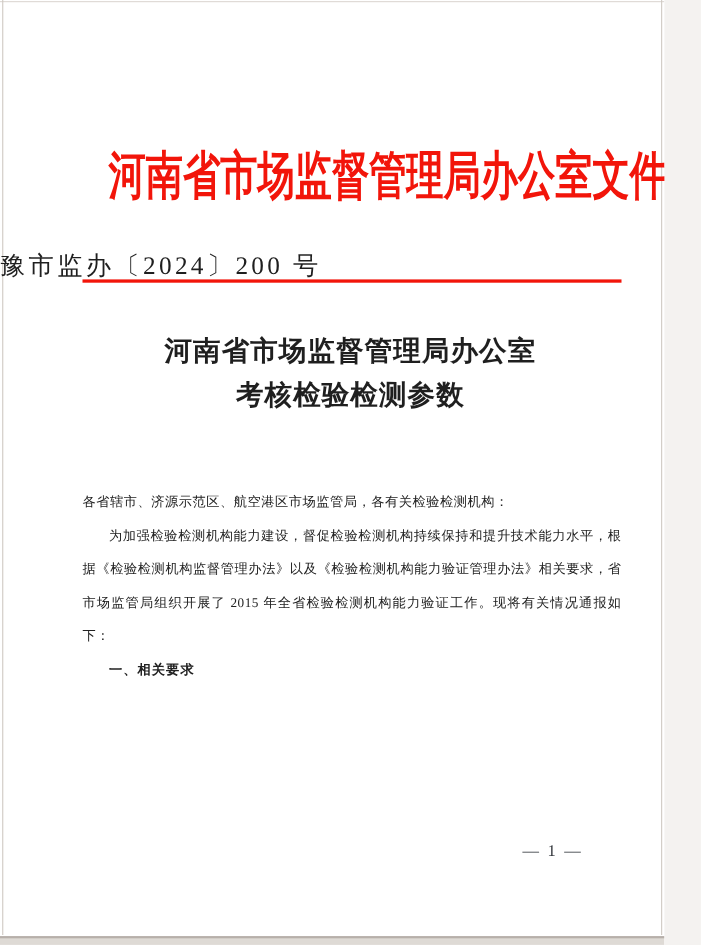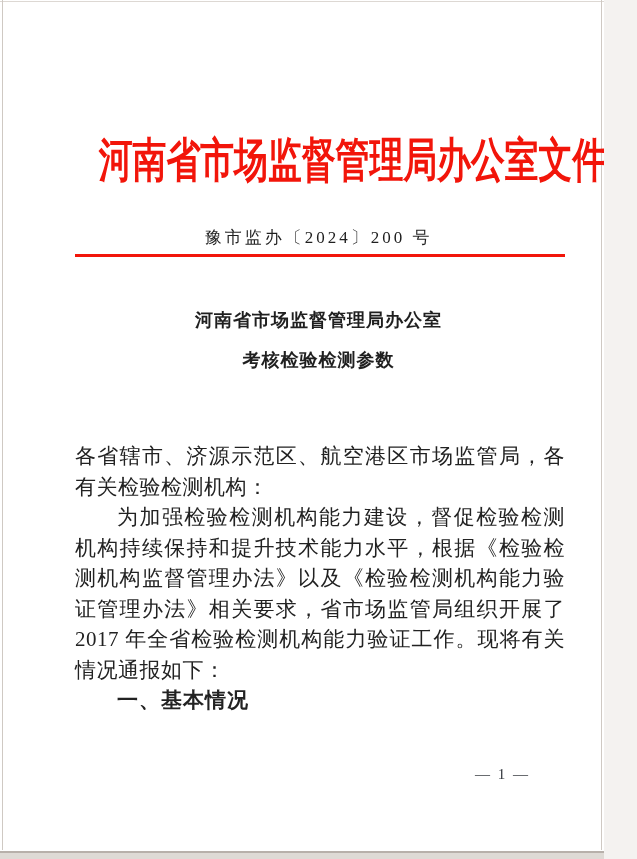--- a/index.html
+++ b/index.html
@@ -45,22 +45,21 @@
     font-family: "Liberation Serif", serif;
     font-weight: bold;
     font-size: 47px;
     line-height: 58px;
     color: var(--red);
   }
 
   .doc-number {
     position: absolute;
     top: 226px; left: 0; width: 637px;
-    text-align: center;
-    font-size: 17px;
+    font-size: 23px;
     letter-spacing: 3px;
     color: var(--ink);
   }
 
   .red-rule {
     position: absolute;
     top: 254px; left: 75px;
     width: 490px; height: 3px;
     background: var(--red);
   }
@@ -68,30 +67,30 @@
   
   .doc-title {
     position: absolute;
     top: 300px; left: 40px; width: 557px;
     text-align: center;
     color: var(--ink);
   }
   .doc-title .line {
     font-family: "Liberation Serif", serif;
     font-weight: 600;
-    font-size: 18px;
+    font-size: 25px;
     line-height: 40px;
     letter-spacing: 1px;
   }
 
   
   .body-text {
     position: absolute;
     top: 441px; left: 75px; width: 490px;
-    font-size: 21px;
+    font-size: 12px;
     line-height: 30.5px;
     letter-spacing: 0.5px;
     color: #222222;
     text-align: justify;
   }
   .body-text p { margin: 0; }
   .body-text .indent { text-indent: 2em; }
   .body-text .section-heading {
     text-indent: 2em;
     font-family: "Liberation Sans", sans-serif;
@@ -125,19 +124,19 @@
 
   <div class="red-rule"></div>
 
   <div class="doc-title">
     <div class="line">河南省市场监督管理局办公室</div>
     <div class="line">考核检验检测参数</div>
   </div>
 
   <div class="body-text">
     <p class="addressee">各省辖市、济源示范区、航空港区市场监管局，各有关检验检测机构：</p>
-    <p class="indent">为加强检验检测机构能力建设，督促检验检测机构持续保持和提升技术能力水平，根据《检验检测机构监督管理办法》以及《检验检测机构能力验证管理办法》相关要求，省市场监管局组织开展了 2017 年全省检验检测机构能力验证工作。现将有关情况通报如下：</p>
-    <p class="section-heading">一、基本情况</p>
+    <p class="indent">为加强检验检测机构能力建设，督促检验检测机构持续保持和提升技术能力水平，根据《检验检测机构监督管理办法》以及《检验检测机构能力验证管理办法》相关要求，省市场监管局组织开展了 2015 年全省检验检测机构能力验证工作。现将有关情况通报如下：</p>
+    <p class="section-heading">一、相关要求</p>
   </div>
 
   <div class="page-number">— 1 —</div>
 
 </div>
 
 </body></html>

